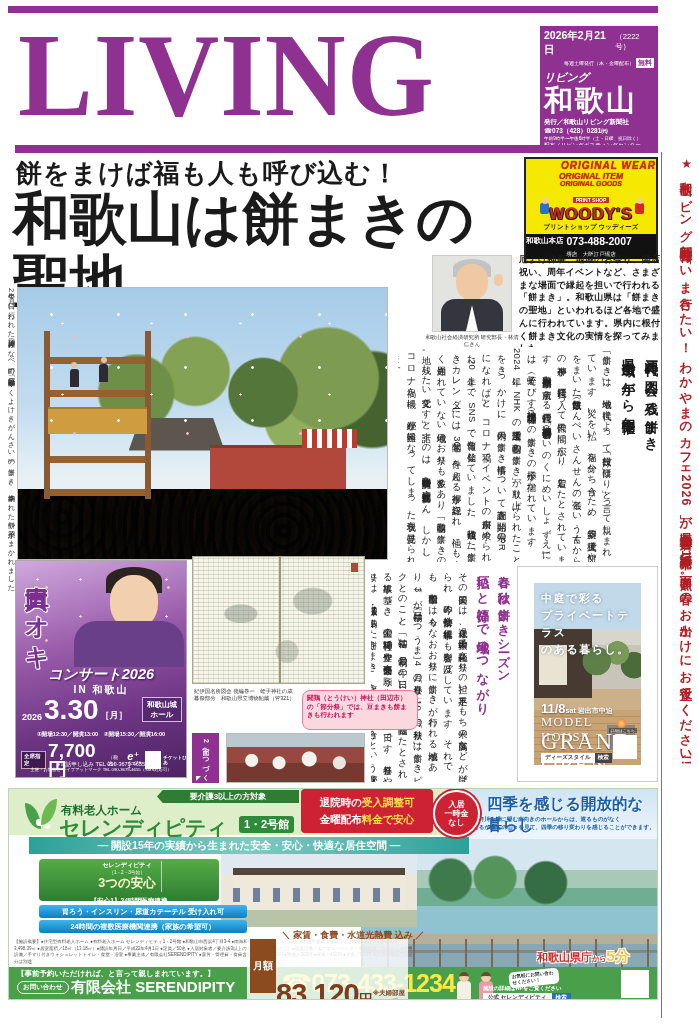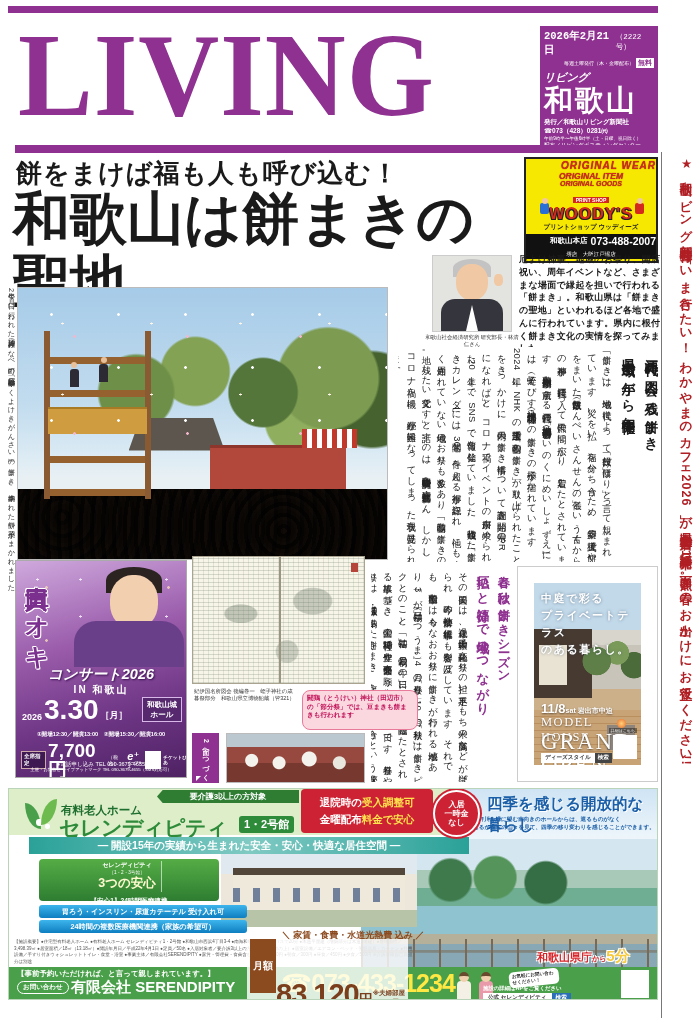--- a/index.html
+++ b/index.html
@@ -6,21 +6,21 @@
   body{font-family:"Liberation Sans","DejaVu Sans",sans-serif;color:#1a1a1a;}
   .page{position:relative;width:699px;height:1024px;background:#fff;overflow:hidden;}
   .abs{position:absolute;}
   .serif{font-family:"Liberation Serif","DejaVu Serif",serif;}
   .vert{writing-mode:vertical-rl;text-orientation:mixed;}
 
   
   .topbar{left:8px;top:6px;width:650px;height:7px;background:#8f3190;}
   .living{left:18px;top:14px;width:515px;height:126px;font-size:112px;font-weight:bold;color:#8f3190;letter-spacing:1px;line-height:1.05;transform:scaleY(1.05);transform-origin:top left;}
   .mast-box{left:540px;top:26px;width:118px;height:119px;background:#8f3190;color:#fff;padding:3px 4px;box-sizing:border-box;}
-  .mast-date-row{display:flex;justify-content:flex-end;align-items:baseline;font-family:Liberation Mono, monospace;}
+  .mast-date-row{display:flex;justify-content:flex-end;align-items:baseline;}
   .mast-date{font-size:10.5px;font-weight:bold;}
   .mast-issue{font-size:7.5px;}
   .mast-note-row{display:flex;justify-content:flex-end;gap:2px;align-items:center;margin-top:1px;}
   .mast-freq{font-size:5px;}
   .mast-free{background:#fff;color:#8f3190;font-size:7px;font-weight:bold;padding:0 2px;}
   .mast-kana{font-size:11px;font-weight:bold;margin-top:2px;font-style:italic;}
   .mast-name{font-size:29px;font-weight:bold;letter-spacing:2px;line-height:1.05;}
   .mast-pub{font-size:6.5px;font-weight:bold;margin-top:3px;}
   .mast-tel{font-size:6.5px;font-weight:bold;}
   .mast-hours{font-size:4.6px;}
@@ -37,21 +37,21 @@
 
   
   .woodys{left:524px;top:157px;width:134px;height:106px;background:#f6e800;border:2px solid #222;box-sizing:border-box;text-align:center;overflow:hidden;}
   .w-arc{color:#d42a1e;font-weight:bold;font-style:italic;line-height:1.05;text-shadow:0 0 1px #7a1a00;}
   .w-arc1{font-size:10px;letter-spacing:1px;margin-top:2px;text-align:right;}
   .w-arc2{font-size:8.5px;}
   .w-arc3{font-size:7px;}
   .w-shop{display:inline-block;background:#d42a1e;color:#fff;font-size:5px;font-weight:bold;padding:0 3px;margin-top:1px;}
   .w-logo{font-size:16px;font-weight:bold;color:#d42a1e;letter-spacing:1px;text-shadow:1px 1px 0 #222,-1px 1px 0 #222;line-height:1;}
   .w-kana{font-size:6.5px;font-weight:bold;margin-top:1px;}
-  .w-band1{background:#111;color:#fff;margin-top:2px;display:flex;align-items:center;justify-content:flex-end;gap:3px;height:15px;}
+  .w-band1{background:#111;color:#fff;margin-top:2px;display:flex;align-items:center;justify-content:flex-start;gap:3px;height:15px;}
   .w-main{font-size:7.5px;font-weight:bold;}
   .w-tel{font-size:10.5px;font-weight:bold;}
   .w-band2{background:#111;color:#fff;font-size:5.5px;height:10px;line-height:10px;}
   .w-fig{position:absolute;width:9px;height:11px;background:#2a6fd4;border-radius:2px;}
   .w-fig::before{content:"";position:absolute;top:-5px;left:2px;width:6px;height:6px;border-radius:50%;background:#f2c9a0;}
   .w-fig.red{background:#d42a1e;}
 
   
   .photo-cap-left{left:3px;top:287px;width:13px;height:330px;font-size:7.2px;color:#333;letter-spacing:.5px;overflow:hidden;}
   .main-photo{left:17px;top:287px;width:371px;height:273px;overflow:hidden;border:1px solid #bbb;box-sizing:border-box;}

